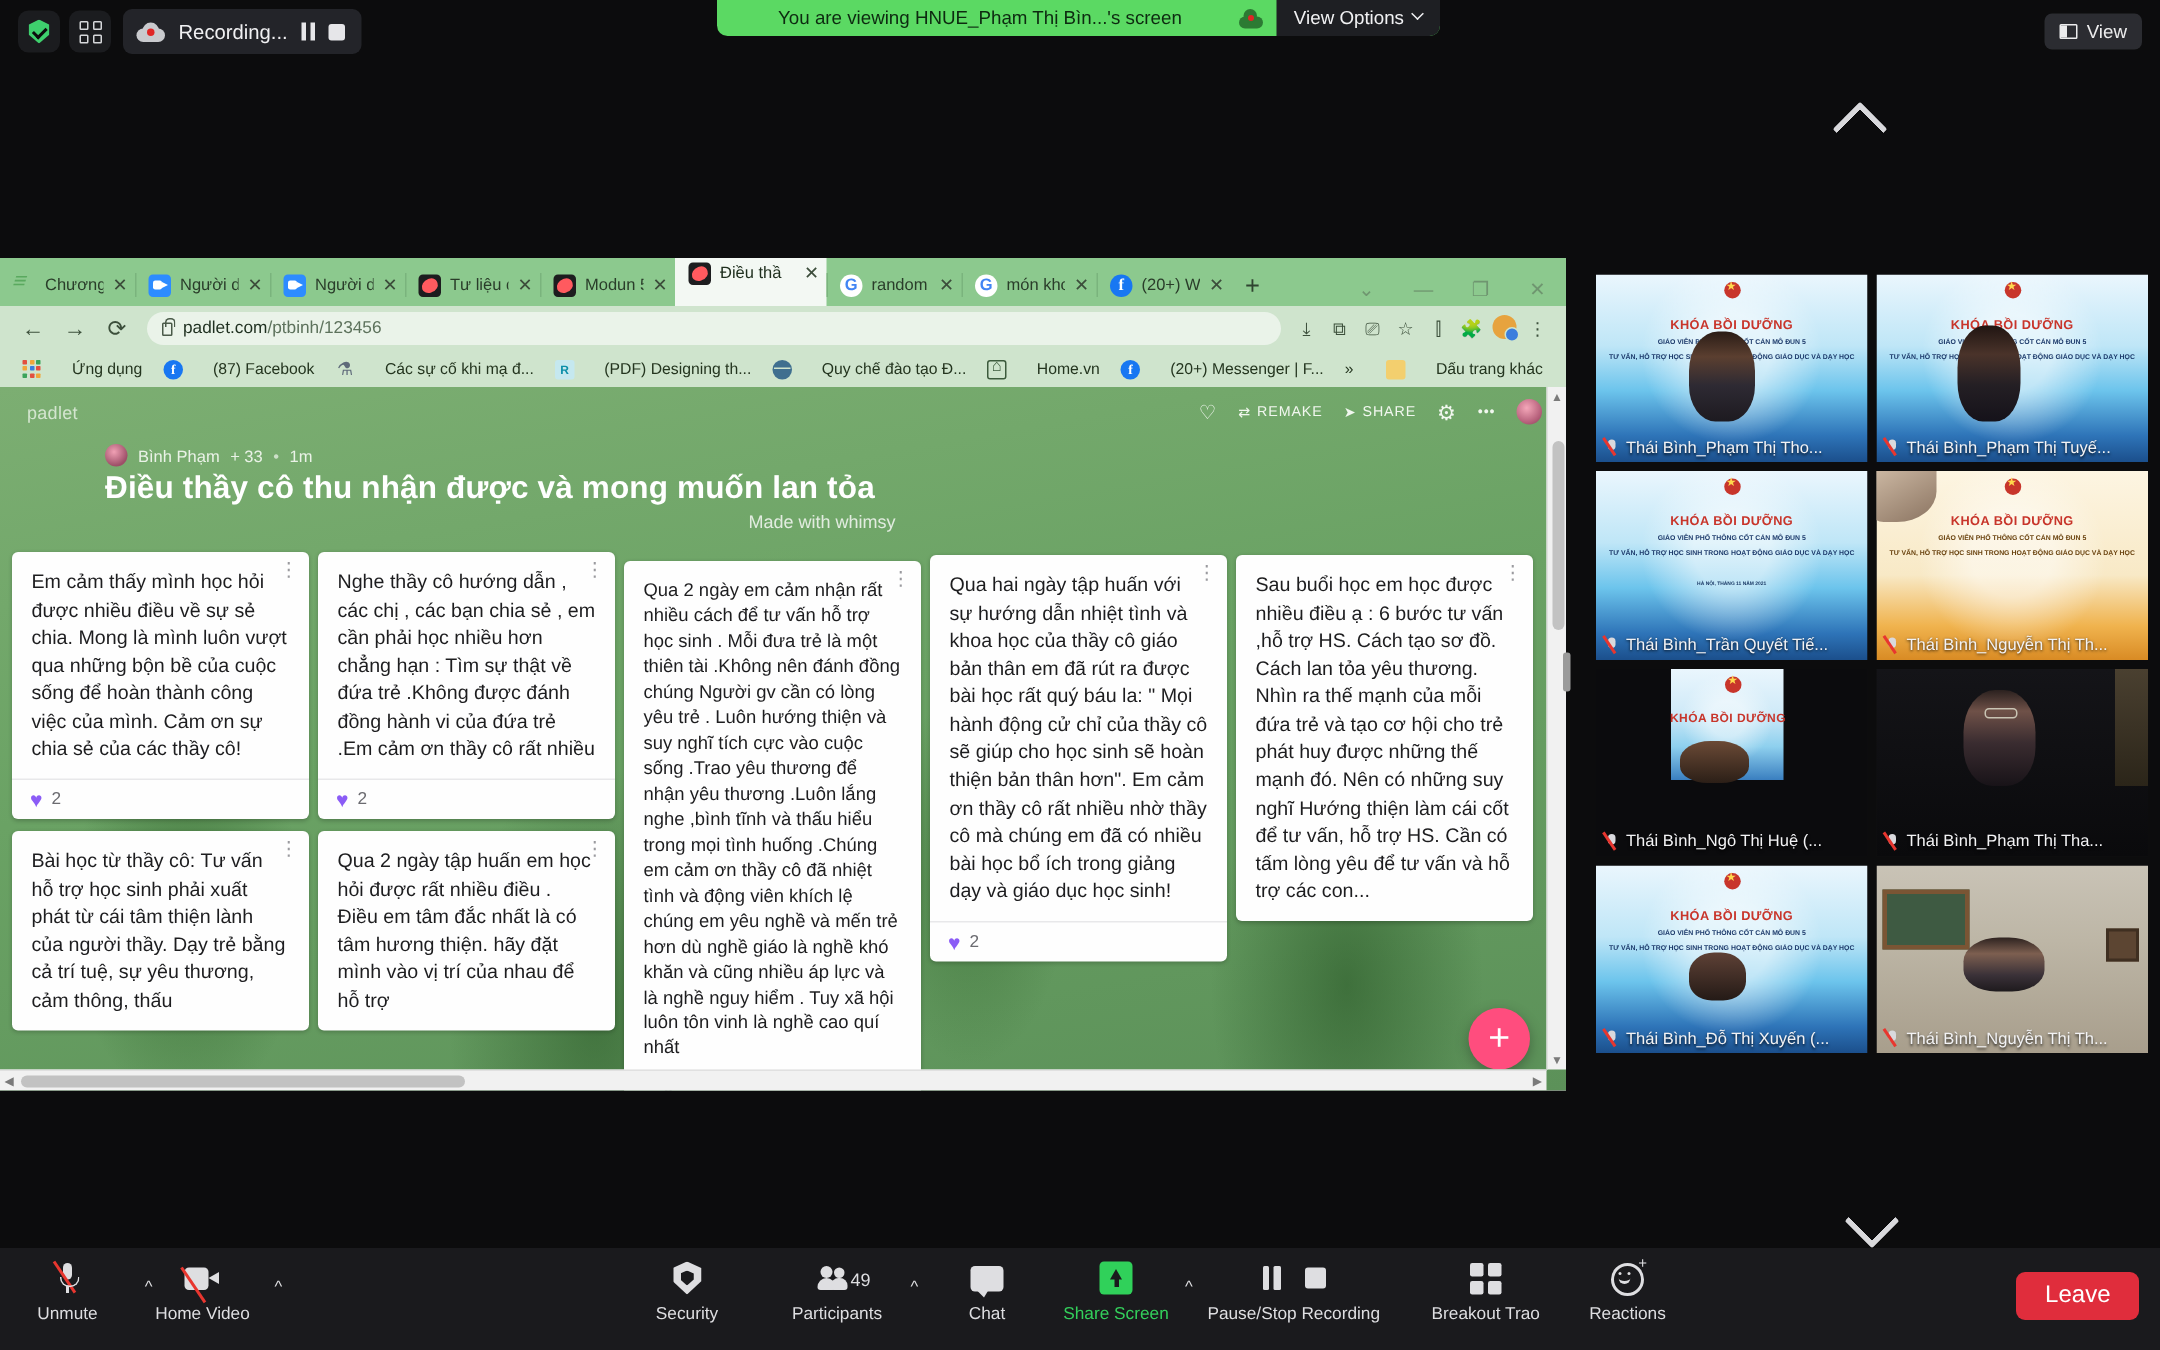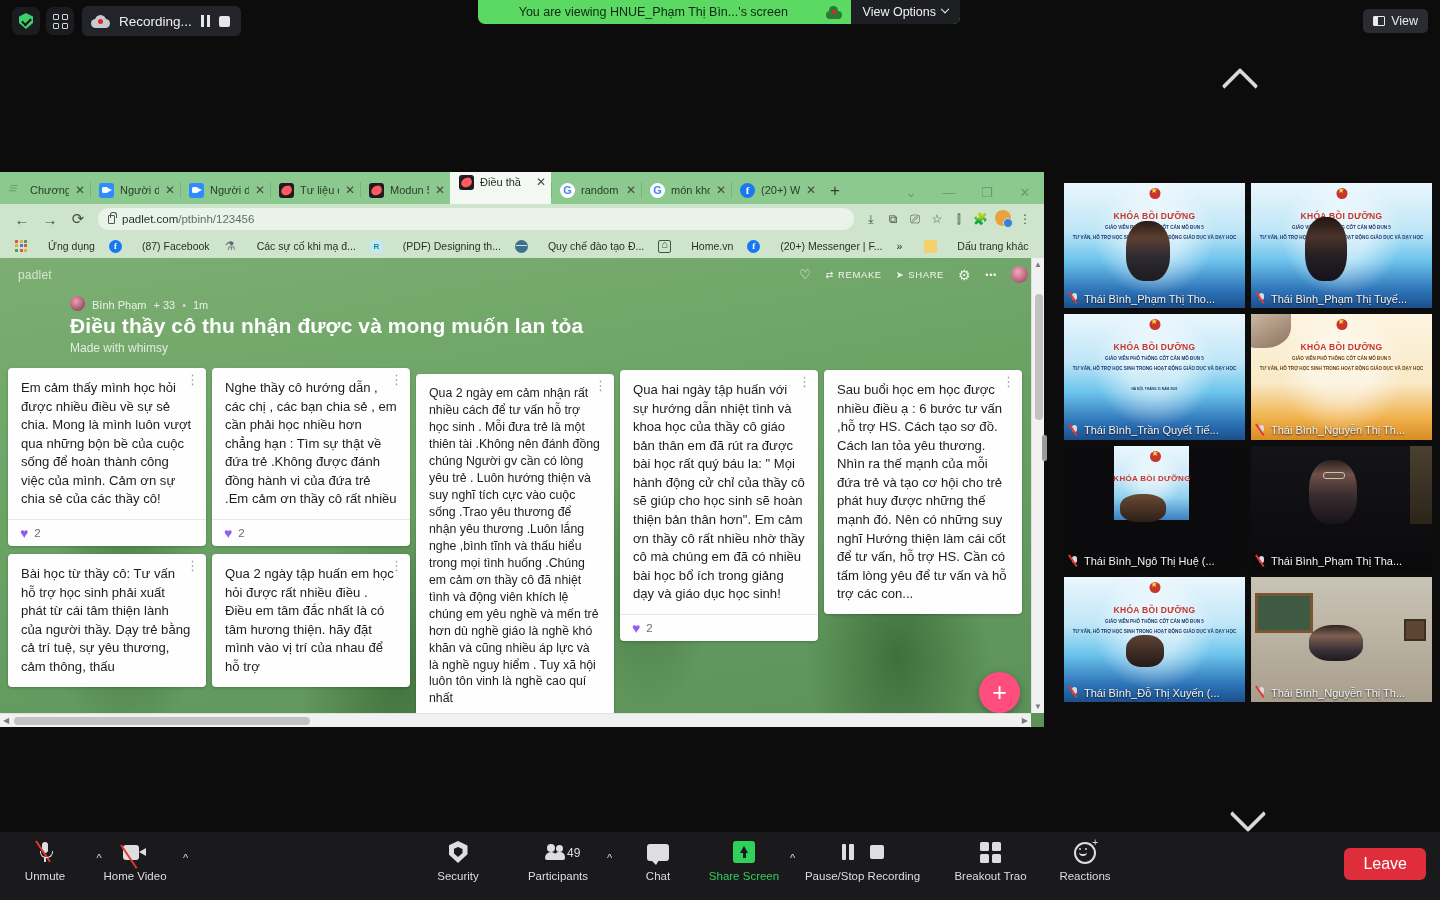--- a/index.html
+++ b/index.html
@@ -218,21 +218,21 @@
   .heart-o { font-size: 13px; line-height: 1; }
   .pa-av { width: 17px; height: 17px; border-radius: 50%;
     background: radial-gradient(circle at 40% 35%, #f4a7b9, #b55f7a 65%, #7e4155); }
   .gear { font-size: 14px; line-height: 1; }
   .byline { display: flex; align-items: flex-end; gap: 7px; margin: 14px 0 0 52px;
     color: #eaf2e7; font-size: 11px; }
   .by-av { width: 15px; height: 15px; border-radius: 50%;
     background: radial-gradient(circle at 40% 35%, #f0a0b4, #9d4f68 70%); }
   .by-dot { opacity: .75; }
   .ptitle { margin: 3px 0 0 52px; color: #fff; font-size: 21px; font-weight: bold; letter-spacing: .1px; }
-  .psub { margin: 3px 0 0 52px; color: #e2ece0; font-size: 12px; }
+  .psub { margin: 3px 0 0 52px; color: #e2ece0; font-size: 12px; text-align: center; }
 
   .board {
     position: absolute; left: 0; right: 14px; top: 110px; bottom: 0;
     padding: 0 8px; display: flex; gap: 6px; align-items: flex-start;
   }
   .col { width: 199px; display: flex; flex-direction: column; gap: 8px; }
   .note {
     background: #fefefe; border-radius: 4px; overflow: hidden;
     box-shadow: 0 1px 3px rgba(0,0,0,.22);
     position: relative;

